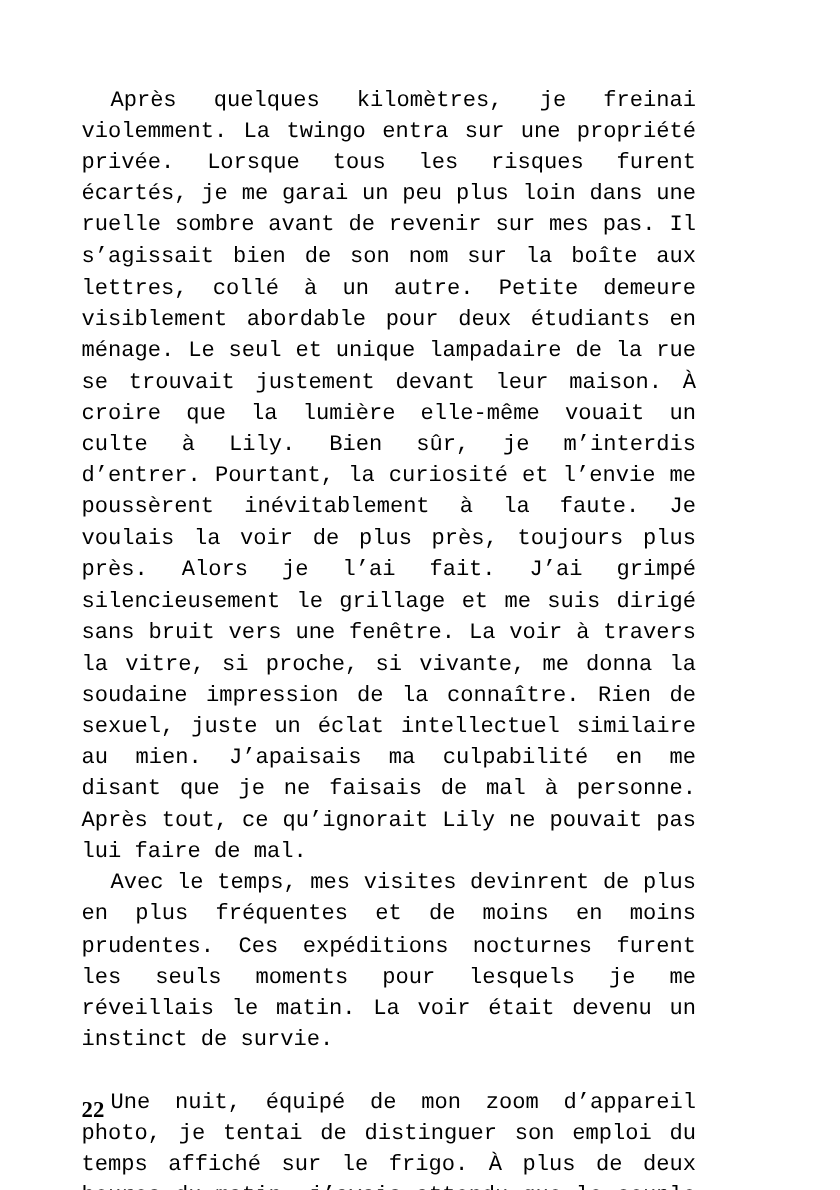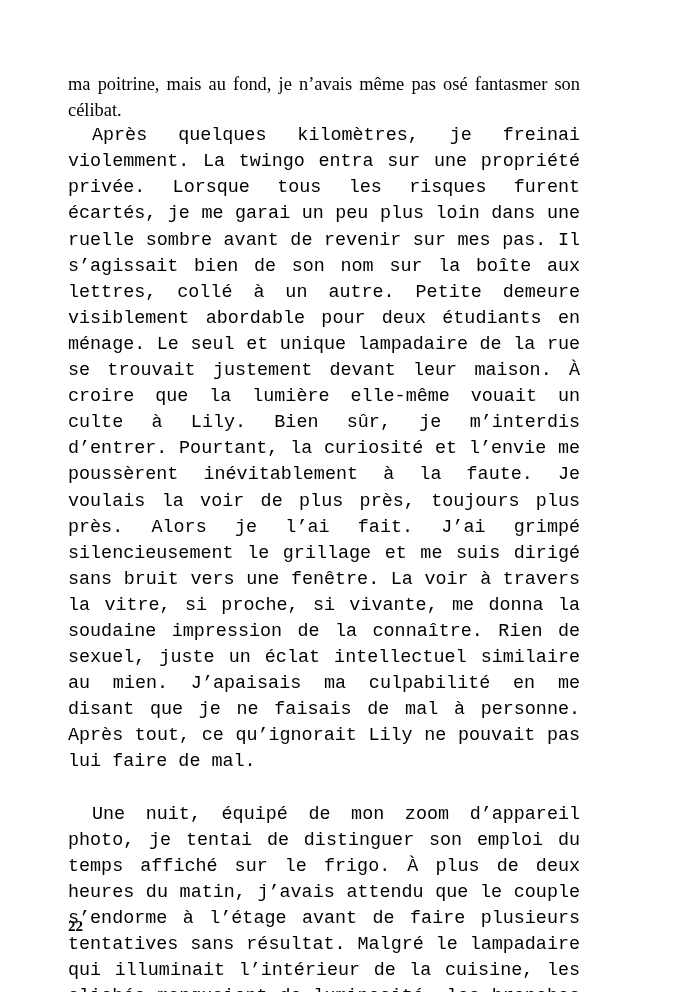--- a/index.html
+++ b/index.html
@@ -53,37 +53,37 @@
   .para.gap {
     margin-top: 26.1px;
   }
 
   
 
   #page-number {
     position: absolute;
     left: 68px;
     top: 913px;
-    font-size: 15px;
+    font-size: 19px;
     line-height: 26.1px;
     font-weight: bold;
     color: #000000;
   }
 </style>
 </head>
 <body>
 
 <div id="page">
 
   <div id="text-column">
 
-    <p class="para">ma poitrine, mais au fond, je n’avais même pas osé fantasmer son célibat.</p>
 
     <p class="para indent">Après quelques kilomètres, je freinai violemment. La twingo entra sur une propriété privée. Lorsque tous les risques furent écartés, je me garai un peu plus loin dans une ruelle sombre avant de revenir sur mes pas. Il s’agissait bien de son nom sur la boîte aux lettres, collé à un autre. Petite demeure visiblement abordable pour deux étudiants en ménage. Le seul et unique lampadaire de la rue se trouvait justement devant leur maison. À croire que la lumière elle-même vouait un culte à Lily. Bien sûr, je m’interdis d’entrer. Pourtant, la curiosité et l’envie me poussèrent inévitablement à la faute. Je voulais la voir de plus près, toujours plus près. Alors je l’ai fait. J’ai grimpé silencieusement le grillage et me suis dirigé sans bruit vers une fenêtre. La voir à travers la vitre, si proche, si vivante, me donna la soudaine impression de la connaître. Rien de sexuel, juste un éclat intellectuel similaire au mien. J’apaisais ma culpabilité en me disant que je ne faisais de mal à personne. Après tout, ce qu’ignorait Lily ne pouvait pas lui faire de mal.</p>
 
+    <p class="para indent">Avec le temps, mes visites devinrent de plus en plus fréquentes et de moins en moins prudentes. Ces expéditions nocturnes furent les seuls moments pour lesquels je me réveillais le matin. La voir était devenu un instinct de survie.</p>
 
     <p class="para indent gap">Une nuit, équipé de mon zoom d’appareil photo, je tentai de distinguer son emploi du temps affiché sur le frigo. À plus de deux heures du matin, j’avais attendu que le couple s’endorme à l’étage avant de faire plusieurs tentatives sans résultat. Malgré le lampadaire qui illuminait l’intérieur de la cuisine, les clichés manquaient de luminosité, les branches folles de ma cachette m’empêché aient d’accéder à la totalité du document, la qualité</p>
 
   </div>
 
   <div id="page-number">22</div>
 
 </div>
 
 </body></html>

